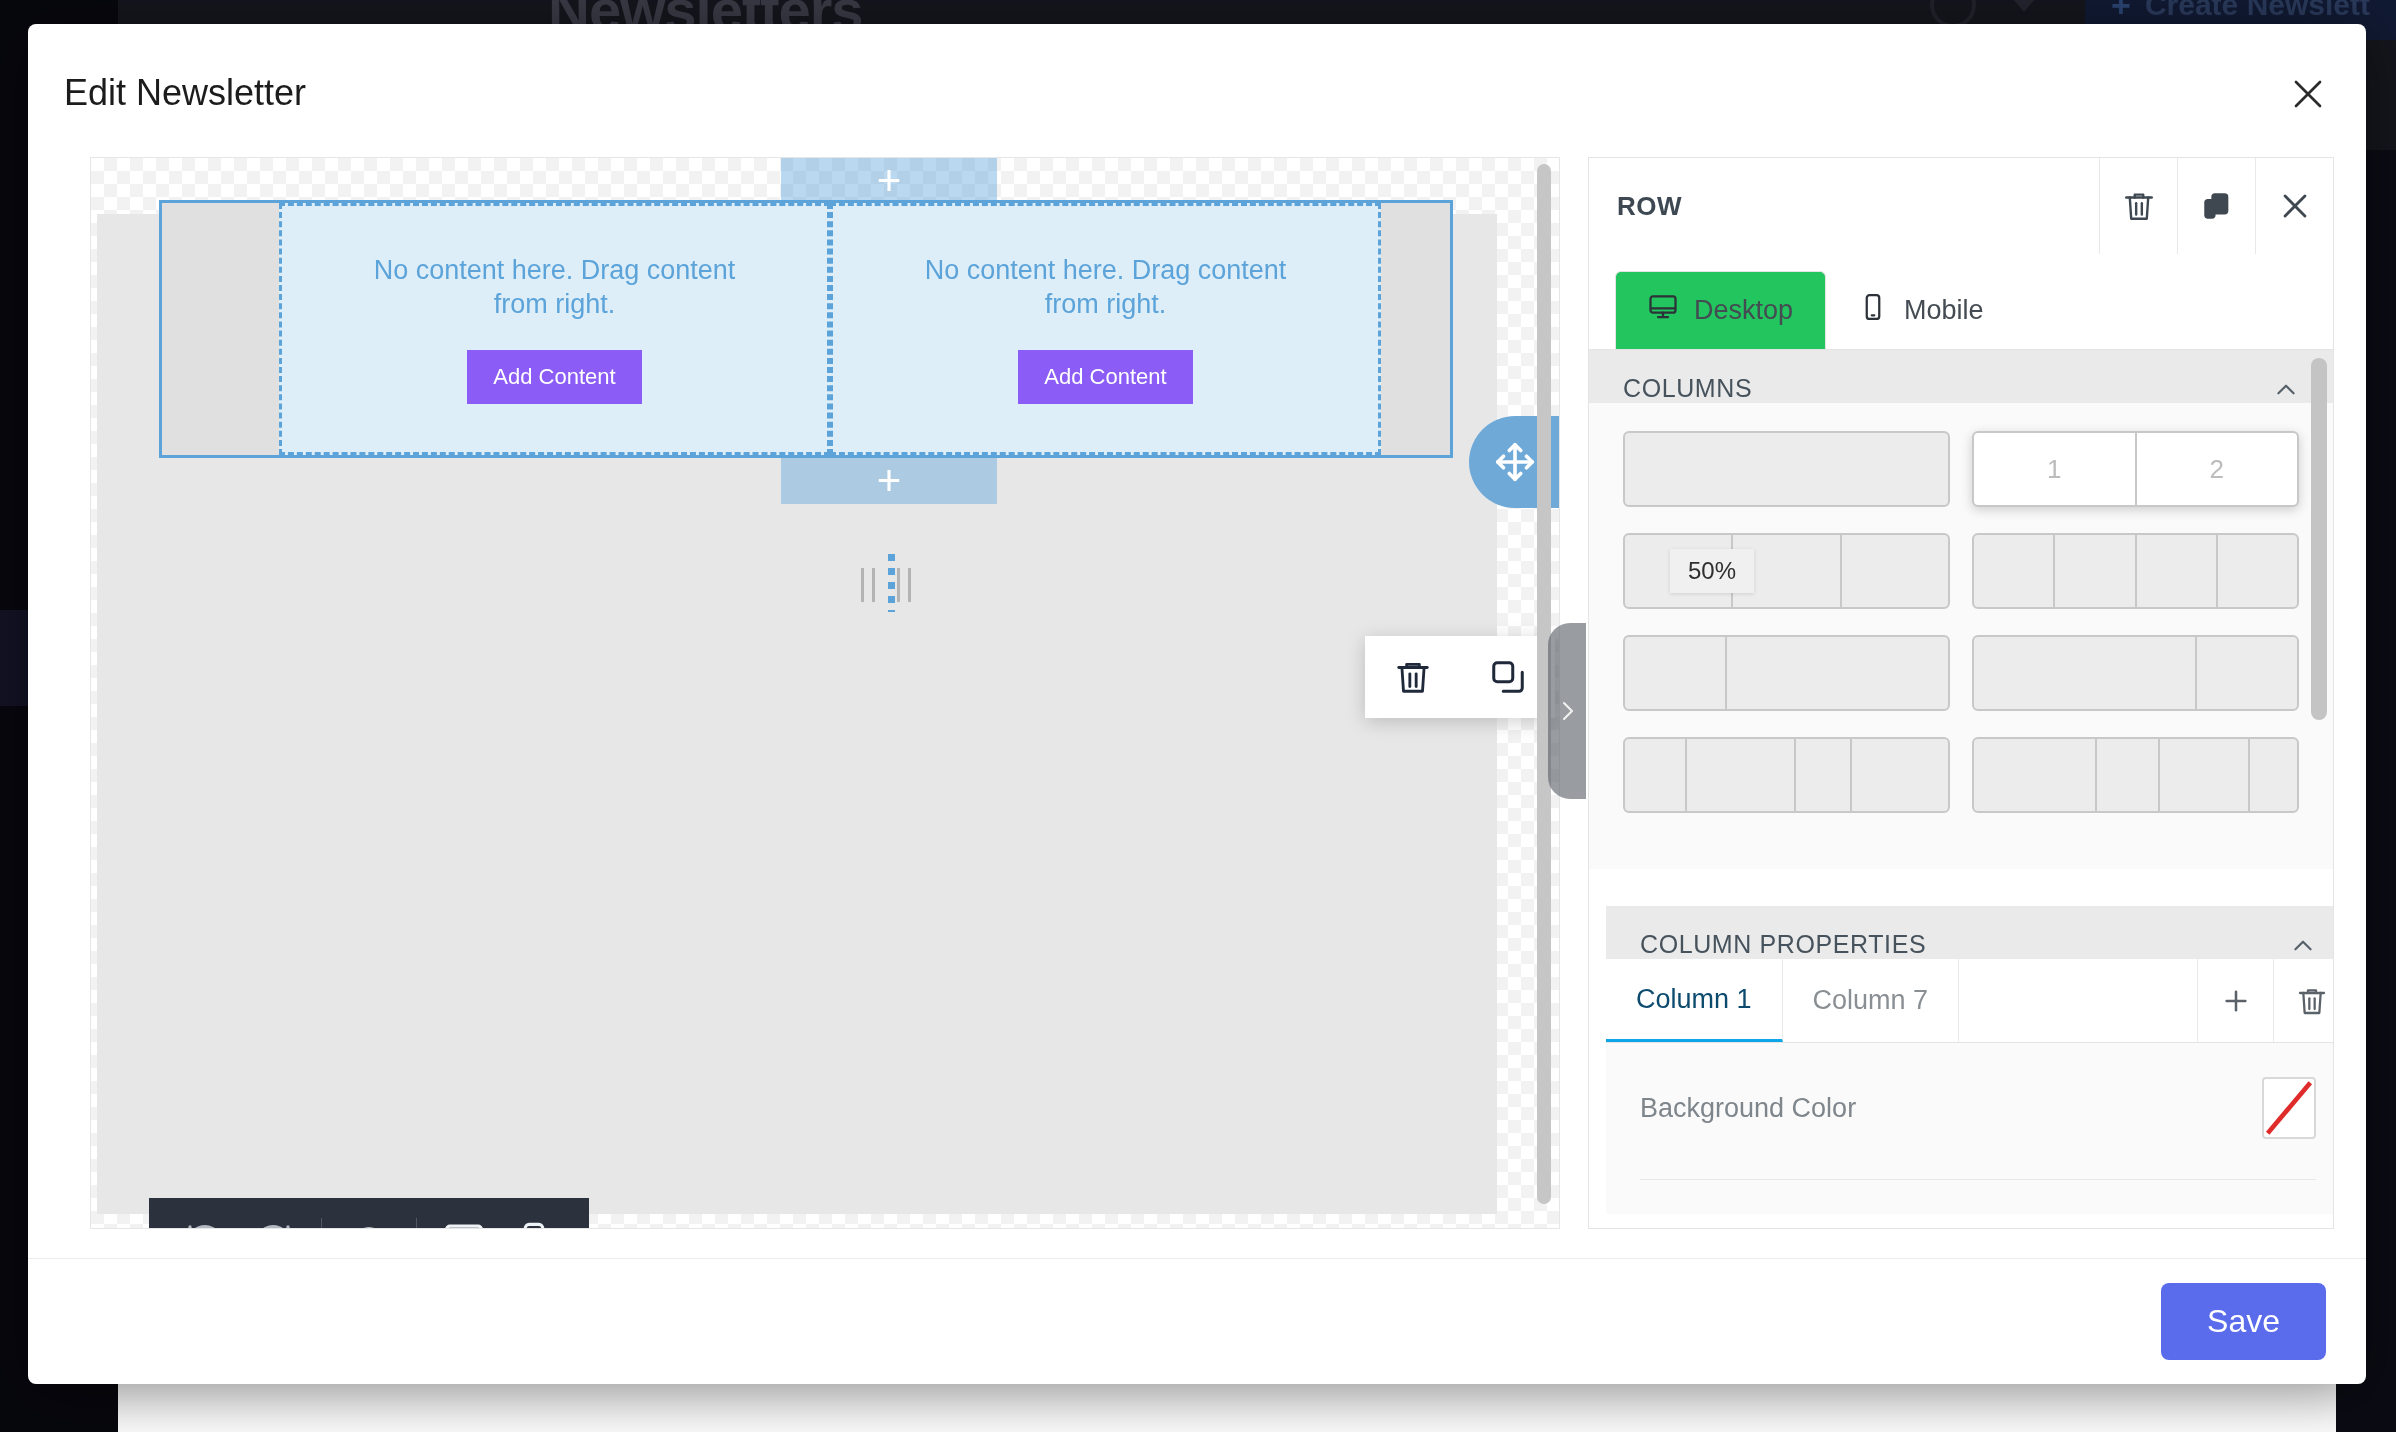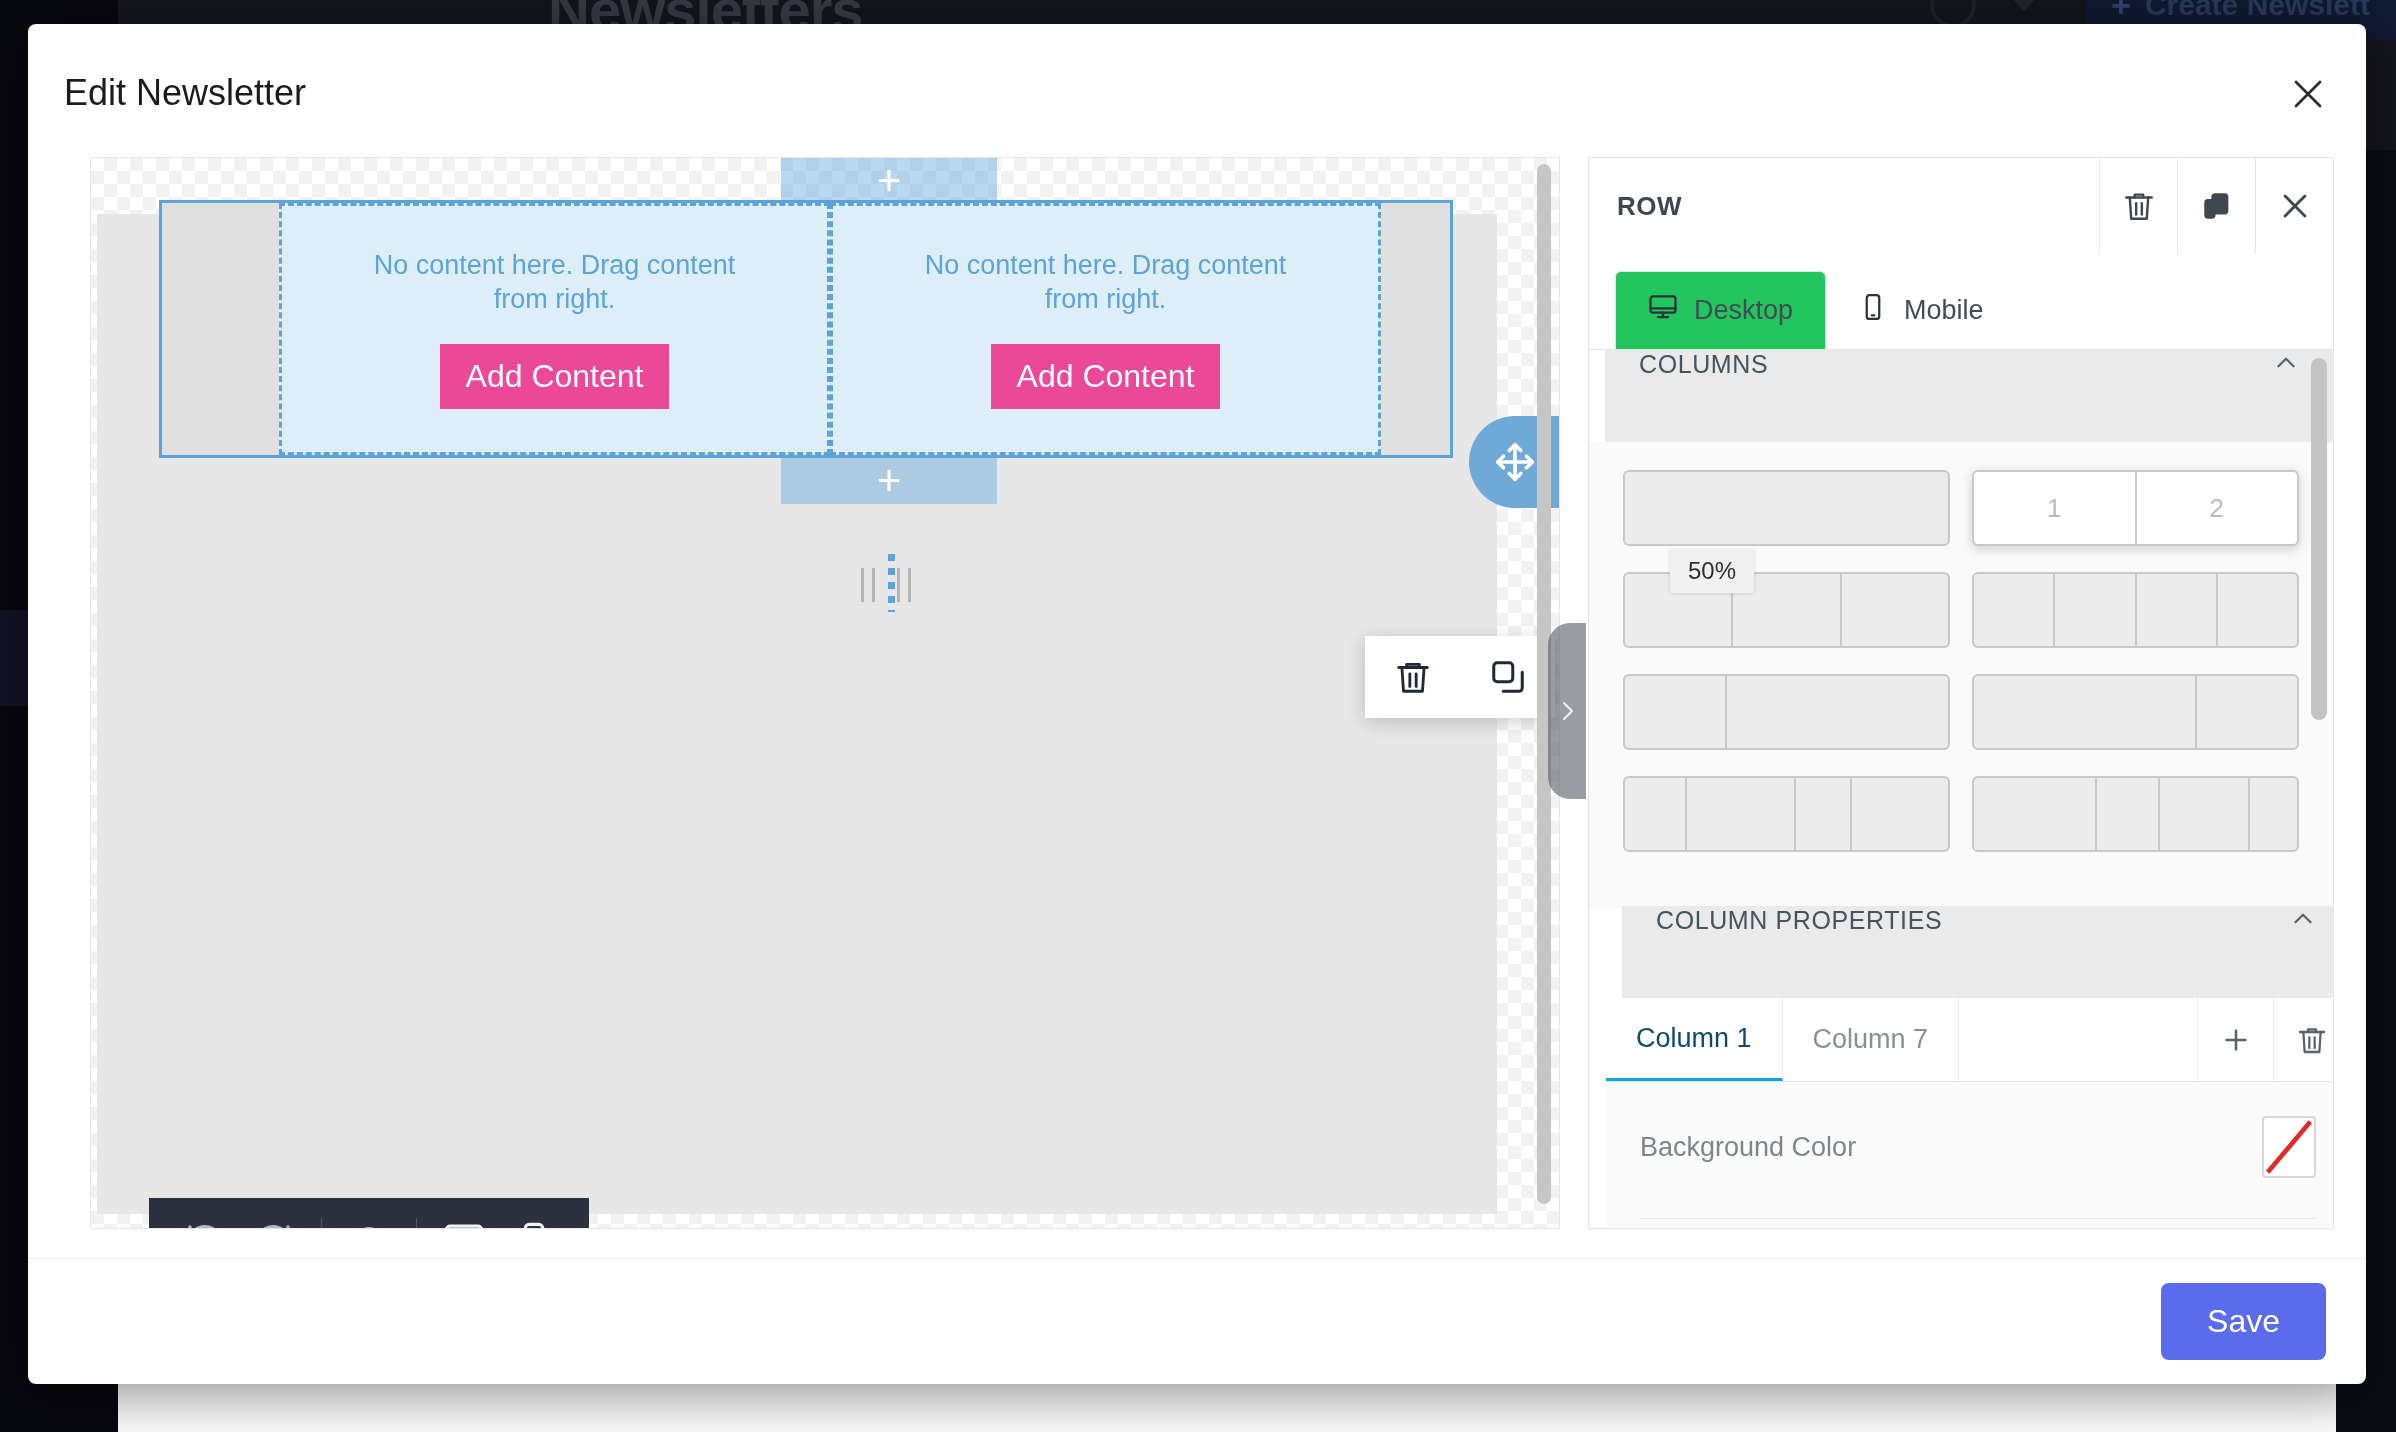--- a/index.html
+++ b/index.html
@@ -126,22 +126,22 @@
     align-items: center; justify-content: center;
     gap: 28px;
   }
   #col-1 { left: 117px; width: 551px; }
   #col-2 { left: 668px; width: 551px; }
   .col-msg {
     color: #5ba3d9; font-size: 27px; line-height: 1.25;
     text-align: center; width: 420px;
   }
   .add-content-btn {
-    background: #ec4899; color: #ffffff;
-    font-size: 32px; padding: 14px 26px;
+    background: #8b5cf6; color: #ffffff;
+    font-size: 22px; padding: 14px 26px;
     border: none; cursor: pointer;
   }
 
   
   .drop-zone {
     position: absolute;
     width: 216px; height: 46px;
     background: rgba(91,163,217,.42);
     display: flex; align-items: center; justify-content: center;
     color: #ffffff; font-size: 42px; line-height: 0.7; font-weight: 300;
@@ -262,26 +262,25 @@
     display: flex; align-items: center; gap: 16px;
     font-size: 27px; color: #444b52;
     cursor: pointer; border-radius: 6px 6px 0 0;
   }
   .dev-tab.active { background: #22c55e; border: 1px solid #e4e4e4; border-bottom: none; }
   .dev-tab svg { width: 30px; height: 30px; }
 
   
   .section-head {
     background: #eaeaea;
-    height: 92px;
-    display: flex; align-items: flex-start; justify-content: space-between;
+    height: 53px;
+    display: flex; align-items: flex-end; justify-content: space-between;
     padding: 0 34px;
     font-size: 25px; letter-spacing: .6px; color: #46525c;
     cursor: pointer;
-    margin-left: 16px;
   }
   .chev-up { width: 26px; height: 26px; }
 
   #columns-section { position: absolute; left: 0; top: 192px; width: 100%; }
   #columns-body {
     background: #fafafa; padding: 28px 34px 56px 34px;
     display: grid; grid-template-columns: 1fr 1fr; gap: 26px 22px;
   }
   .layout-opt {
     height: 76px; border: 2px solid #c8c8c8; border-radius: 6px;

